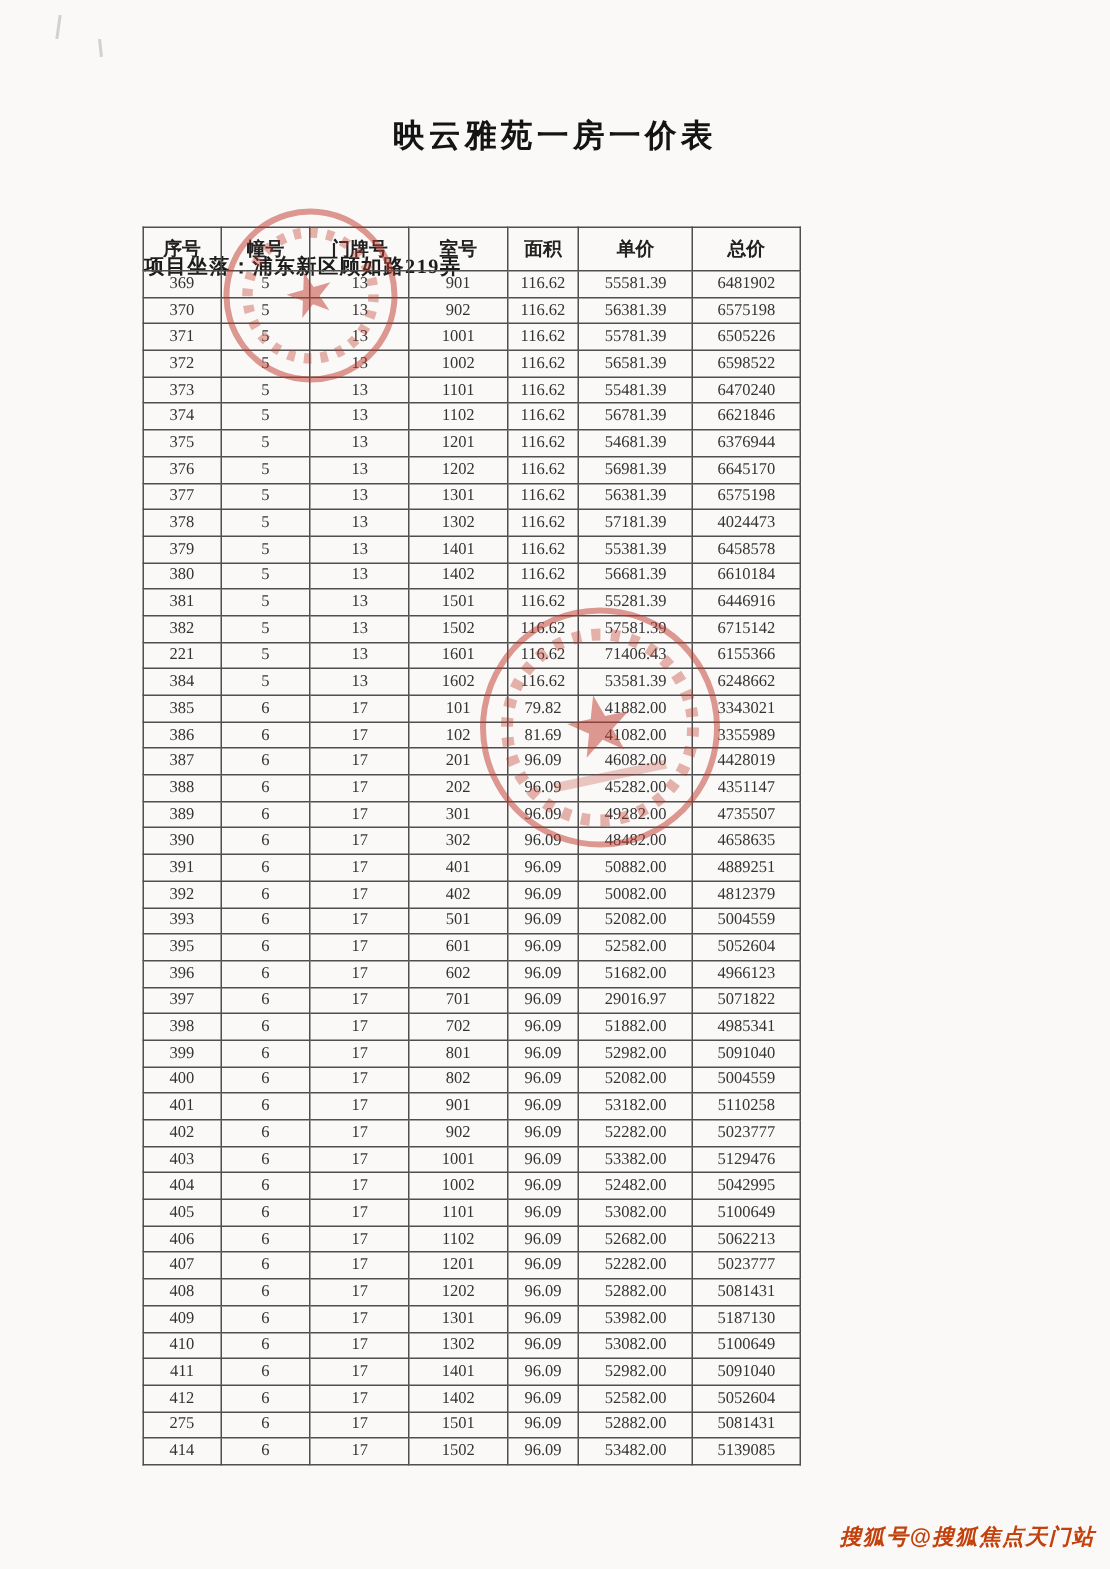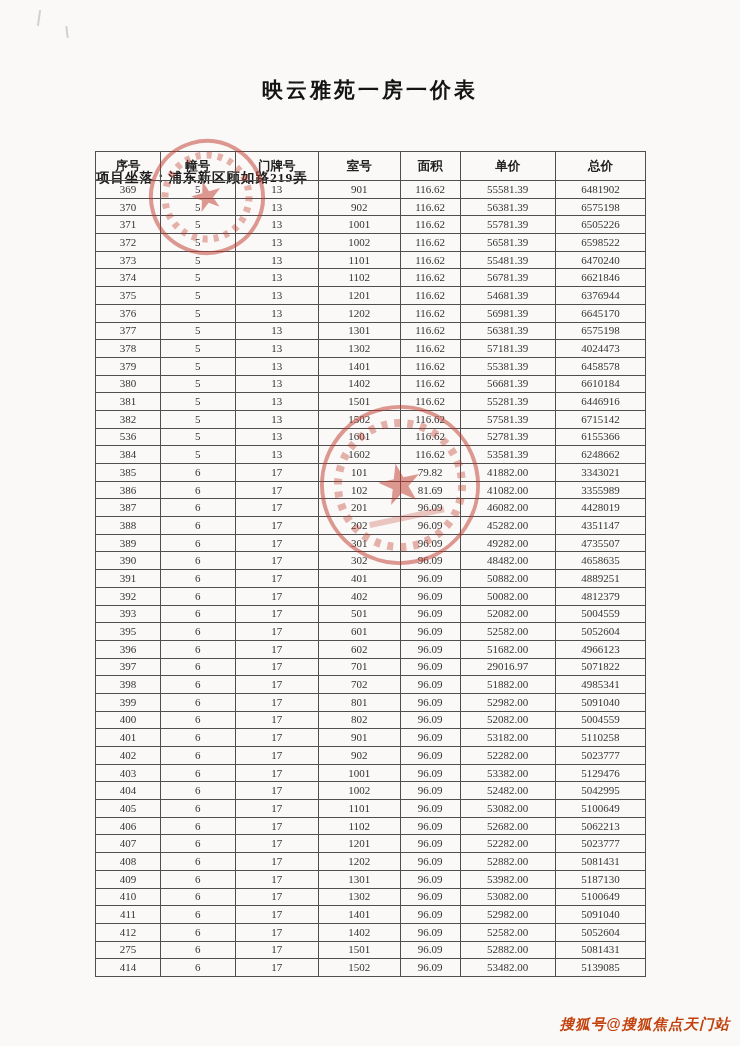--- a/index.html
+++ b/index.html
@@ -13,21 +13,21 @@
   .doc-title{
     position:absolute;top:76px;left:0;width:740px;
     text-align:center;font-size:21px;font-weight:bold;
     letter-spacing:3px;color:#141414;
   }
   .location-line{
     position:absolute;top:129px;left:96px;
     font-size:13.5px;font-weight:bold;color:#1c1c1c;letter-spacing:1px;margin-top:40px;
   }
   table.price-table{
-    position:absolute;top:151px;left:95px;width:551px;
+    position:absolute;top:151px;left:95px;width:439px;
     border-collapse:collapse;table-layout:fixed;
     background:transparent;
   }
   .price-table th,.price-table td{
     border:1px solid #4f4f4f;
     text-align:center;vertical-align:middle;
     padding:0;overflow:hidden;white-space:nowrap;
   }
   .price-table th{
     height:28px;font-size:12.5px;font-weight:bold;color:#222;
@@ -201,26 +201,26 @@
         <tr>
           <td>382</td>
           <td>5</td>
           <td>13</td>
           <td>1502</td>
           <td>116.62</td>
           <td>57581.39</td>
           <td>6715142</td>
         </tr>
         <tr>
-          <td>536</td>
+          <td>221</td>
           <td>5</td>
           <td>13</td>
           <td>1601</td>
           <td>116.62</td>
-          <td>52781.39</td>
+          <td>71406.43</td>
           <td>6155366</td>
         </tr>
         <tr>
           <td>384</td>
           <td>5</td>
           <td>13</td>
           <td>1602</td>
           <td>116.62</td>
           <td>53581.39</td>
           <td>6248662</td>

